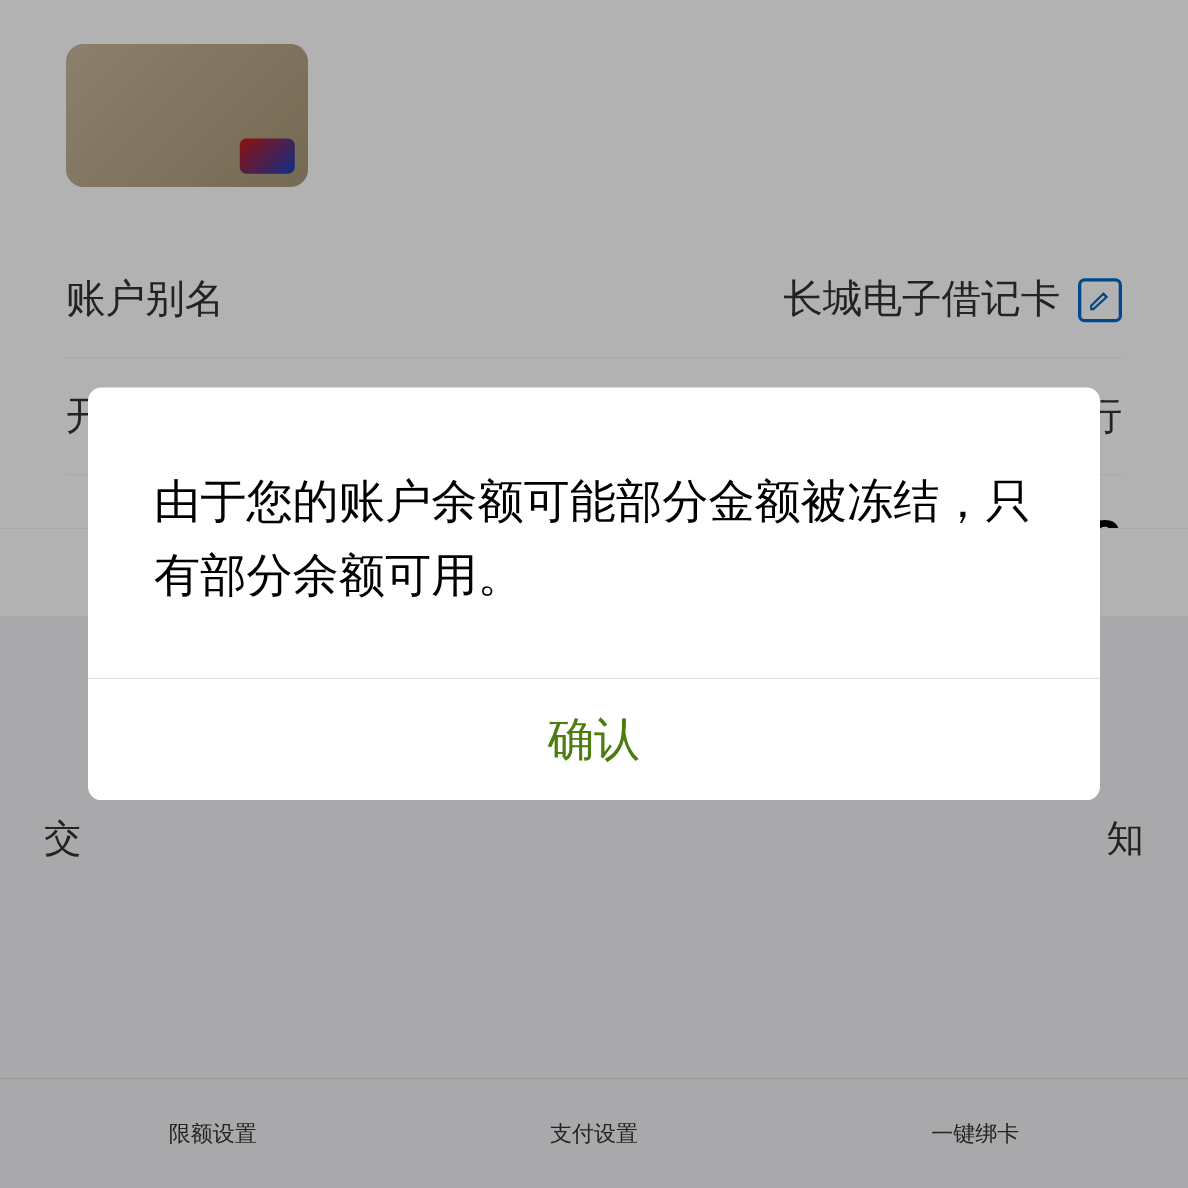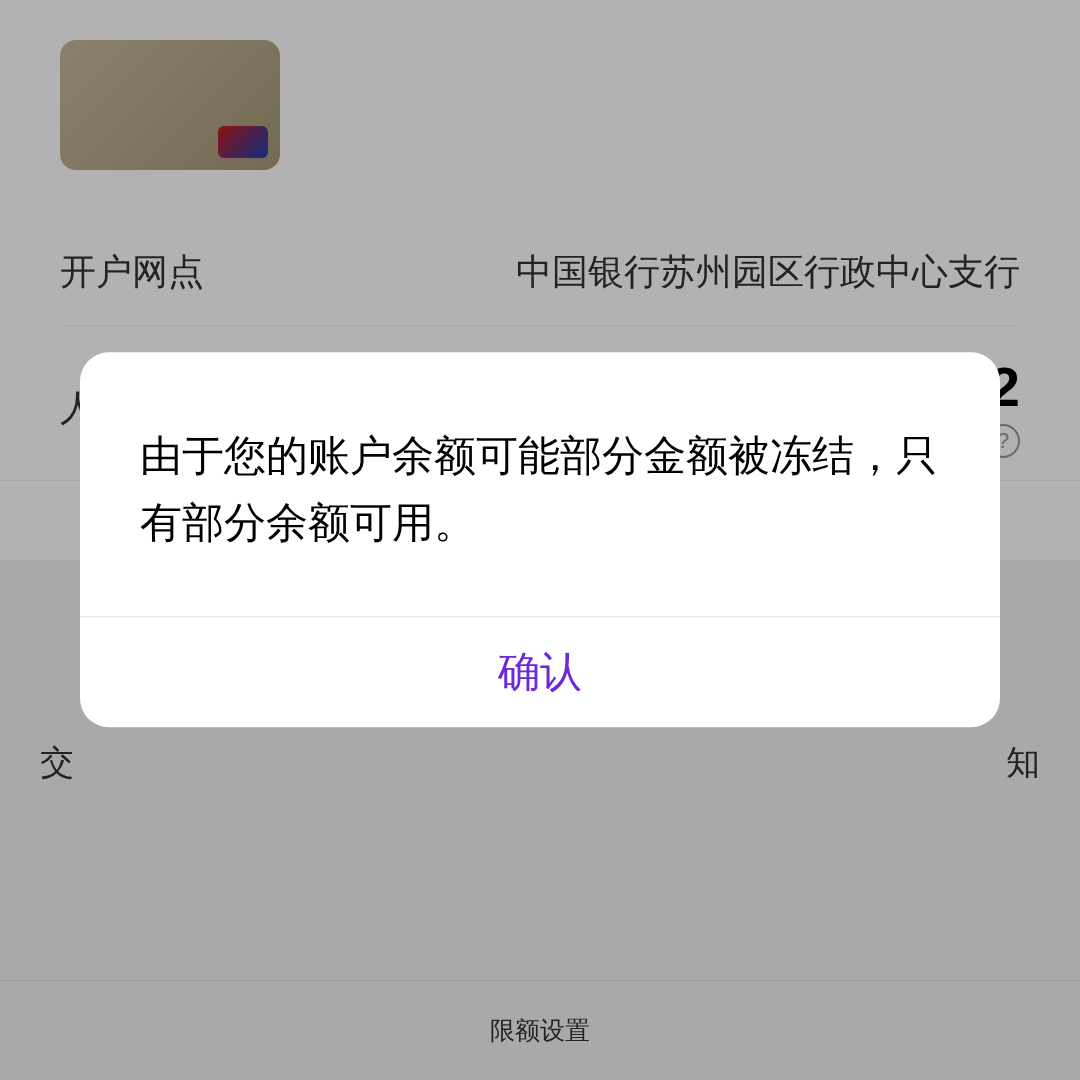--- a/index.html
+++ b/index.html
@@ -164,21 +164,21 @@
       height: 100px;
       background: #f2f2f7;
       border-top: 1px solid #ddd;
       display: flex;
       align-items: center;
       justify-content: space-around;
       padding: 0 20px;
     }
 
     .tab-item {
-      font-size: 25px;
+      font-size: 20px;
       color: #333;
       cursor: pointer;
       text-align: center;
       flex: 1;
     }
 
     
     .partial-text-left {
       position: absolute;
       top: 740px;
@@ -206,21 +206,21 @@
     }
 
     
     .dialog {
       position: absolute;
       top: 50%;
       left: 50%;
       transform: translate(-50%, -50%);
       width: 920px;
       background: #fff;
-      border-radius: 29px;
+      border-radius: 12px;
       z-index: 20;
       overflow: hidden;
     }
 
     .dialog-body {
       padding: 70px 60px 60px 60px;
     }
 
     .dialog-message {
       font-size: 42px;
@@ -241,21 +241,21 @@
       padding: 0;
     }
 
     .dialog-confirm-btn {
       width: 100%;
       height: 110px;
       display: flex;
       align-items: center;
       justify-content: center;
       font-size: 42px;
-      color: #6d28d9;
+      color: #4d7c0f;
       font-weight: 500;
       cursor: pointer;
       background: transparent;
       border: none;
     }
 
     
     .watermark {
       position: absolute;
       top: 510px;
@@ -268,20 +268,32 @@
     }
   </style>
 </head>
 <body>
 
 <div class="bg-screen"></div>
 
 <div class="card-area">
   <div class="card-image"></div>
 
+  <div class="info-row">
+    <span class="info-label">账户别名</span>
+    <span class="info-value">
+      <span>长城电子借记卡</span>
+      <span class="edit-icon">
+        <svg width="22" height="22" viewBox="0 0 22 22" fill="none">
+          <path d="M3 16L14 5l3 3L5 19H3v-3z" stroke="#0066cc" stroke-width="2" fill="none"></path>
+          <path d="M14 5l3 3" stroke="#0066cc" stroke-width="2"></path>
+        </svg>
+      </span>
+    </span>
+  </div>
 
   <div class="info-row">
     <span class="info-label">开户网点</span>
     <span class="info-value">中国银行苏州园区行政中心支行</span>
   </div>
 
   <div class="info-row">
     <span class="info-label">人民币元</span>
     <span class="amount-row">
       <span class="amount-main">2,780.02</span>
@@ -298,20 +310,22 @@
   <span class="action-btn">买理财</span>
 </div>
 
 <div class="mid-section"></div>
 
 <div class="partial-text-left">交</div>
 <div class="partial-text-right">知</div>
 
 <div class="bottom-tab-bar">
   <span class="tab-item">限额设置</span>
+  <span class="tab-item">支付设置</span>
+  <span class="tab-item">一键绑卡</span>
 </div>
 
 <div class="watermark">小红书</div>
 
 <div class="overlay"></div>
 
 <div class="dialog">
   <div class="dialog-body">
     <div class="dialog-message">由于您的账户余额可能部分金额被冻结，只有部分余额可用。</div>
   </div>

